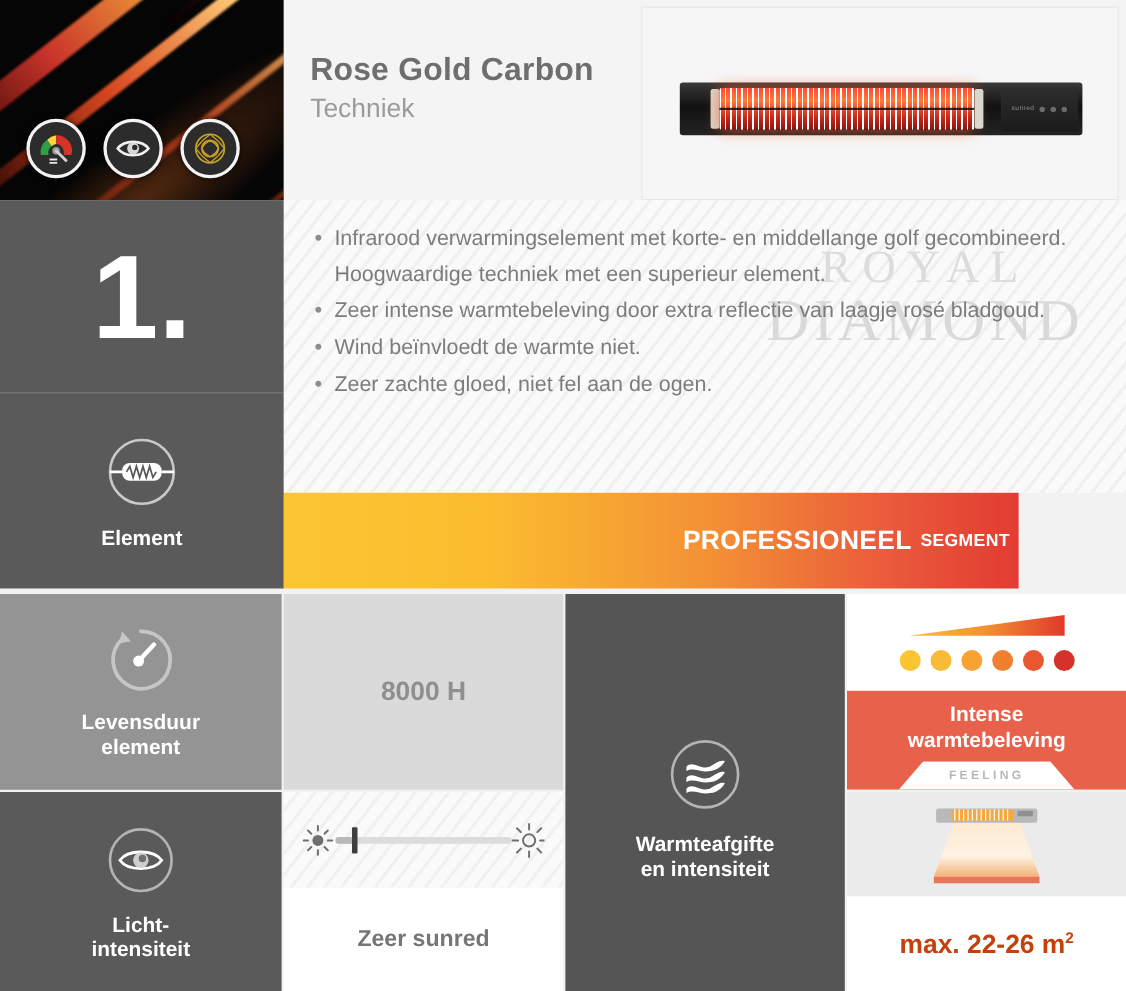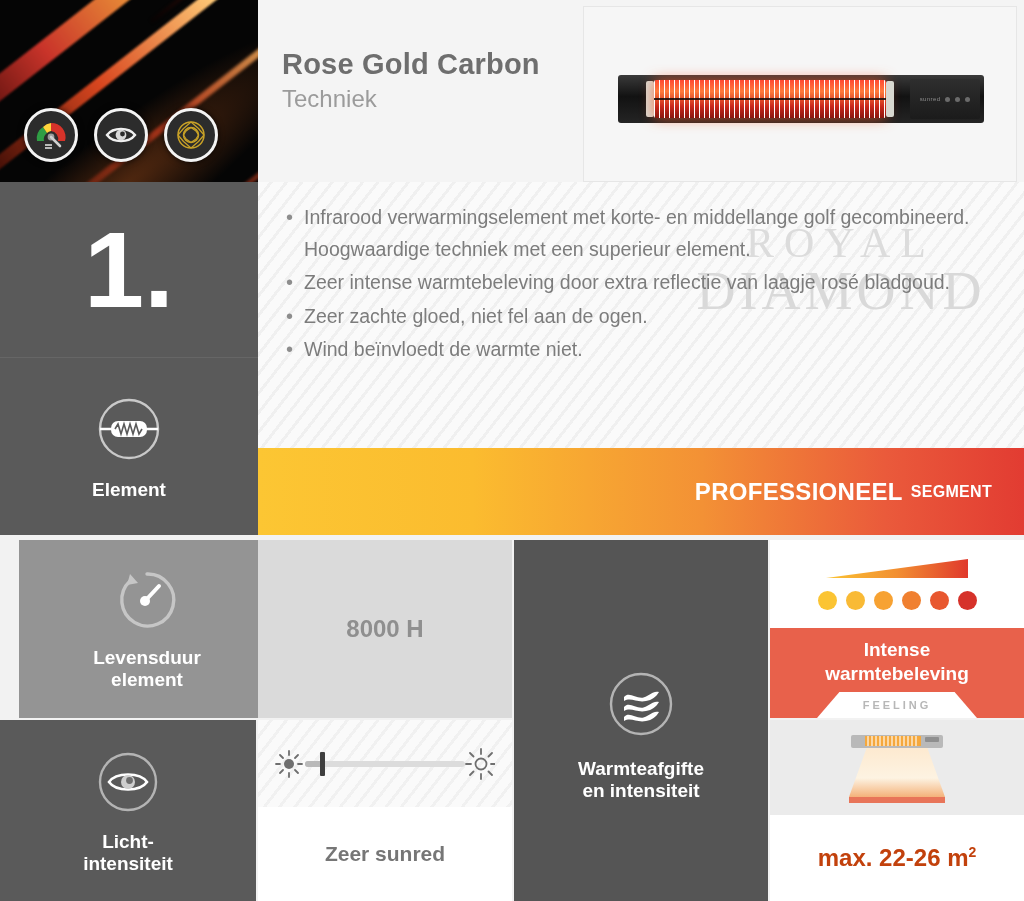--- a/index.html
+++ b/index.html
@@ -149,33 +149,33 @@
     position: relative; padding-left: 20px; margin-bottom: 2px;
     font-size: 19.5px; line-height: 1.62; color: #7c7c7c;
   }
   .bullet::before {
     content: "\2022"; position: absolute; left: 2px; top: -1px;
     font-size: 20px; color: #8d8d8d;
   }
 
   
   .segment-bar {
-    position: absolute; left: 258px; top: 448px; width: 766px; height: 87px;
+    position: absolute; left: 258px; top: 448px; width: 668px; height: 87px;
     background: linear-gradient(90deg,#fcc633 0%,#fbbc2f 28%,#f39135 58%,#ea5a3b 82%,#e23c32 100%);
     display: flex; align-items: center; justify-content: flex-end;
-    padding-right: 32px; gap: 8px;
+    padding-right: 8px; gap: 8px;
   }
   .seg-main { font-size: 24px; font-weight: bold; color: #ffffff; letter-spacing: .3px; }
   .seg-sub { font-size: 16px; font-weight: bold; color: #ffffff; letter-spacing: .3px; }
 
   
   .p-levensduur {
     position: absolute; left: 0; top: 540px; width: 256px; height: 178px;
     background: #949494;
-    display: flex; flex-direction: column; align-items: center; justify-content: center; gap: 14px; margin-left: 19px;
+    display: flex; flex-direction: column; align-items: center; justify-content: center; gap: 14px;
   }
   .p-licht {
     position: absolute; left: 0; top: 720px; width: 256px; height: 181px;
     background: #5a5a5a;
     display: flex; flex-direction: column; align-items: center; justify-content: center; gap: 14px;
   }
   .p-hours {
     position: absolute; left: 258px; top: 540px; width: 254px; height: 178px;
     background: #dadada; display: flex; align-items: center; justify-content: center;
   }
@@ -312,22 +312,22 @@
 
   <div class="bullets-area">
     <div class="stripes"></div>
     <div class="watermark">
       <div class="wm-royal">ROYAL</div>
       <div class="wm-diamond">DIAMOND</div>
     </div>
     <div class="bullet-list">
       <div class="bullet">Infrarood verwarmingselement met korte- en middellange golf gecombineerd. Hoogwaardige techniek met een superieur element.</div>
       <div class="bullet">Zeer intense warmtebeleving door extra reflectie van laagje rosé bladgoud.</div>
+      <div class="bullet">Wind beïnvloedt de warmte niet.</div>
       <div class="bullet">Zeer zachte gloed, niet fel aan de ogen.</div>
-      <div class="bullet">Wind beïnvloedt de warmte niet.</div>
     </div>
   </div>
 
   <div class="segment-bar">
     <span class="seg-main">PROFESSIONEEL</span>
     <span class="seg-sub">SEGMENT</span>
   </div>
 
   <div class="p-levensduur">
     <svg class="icon-circle" width="66" height="66" viewBox="0 0 66 66">

